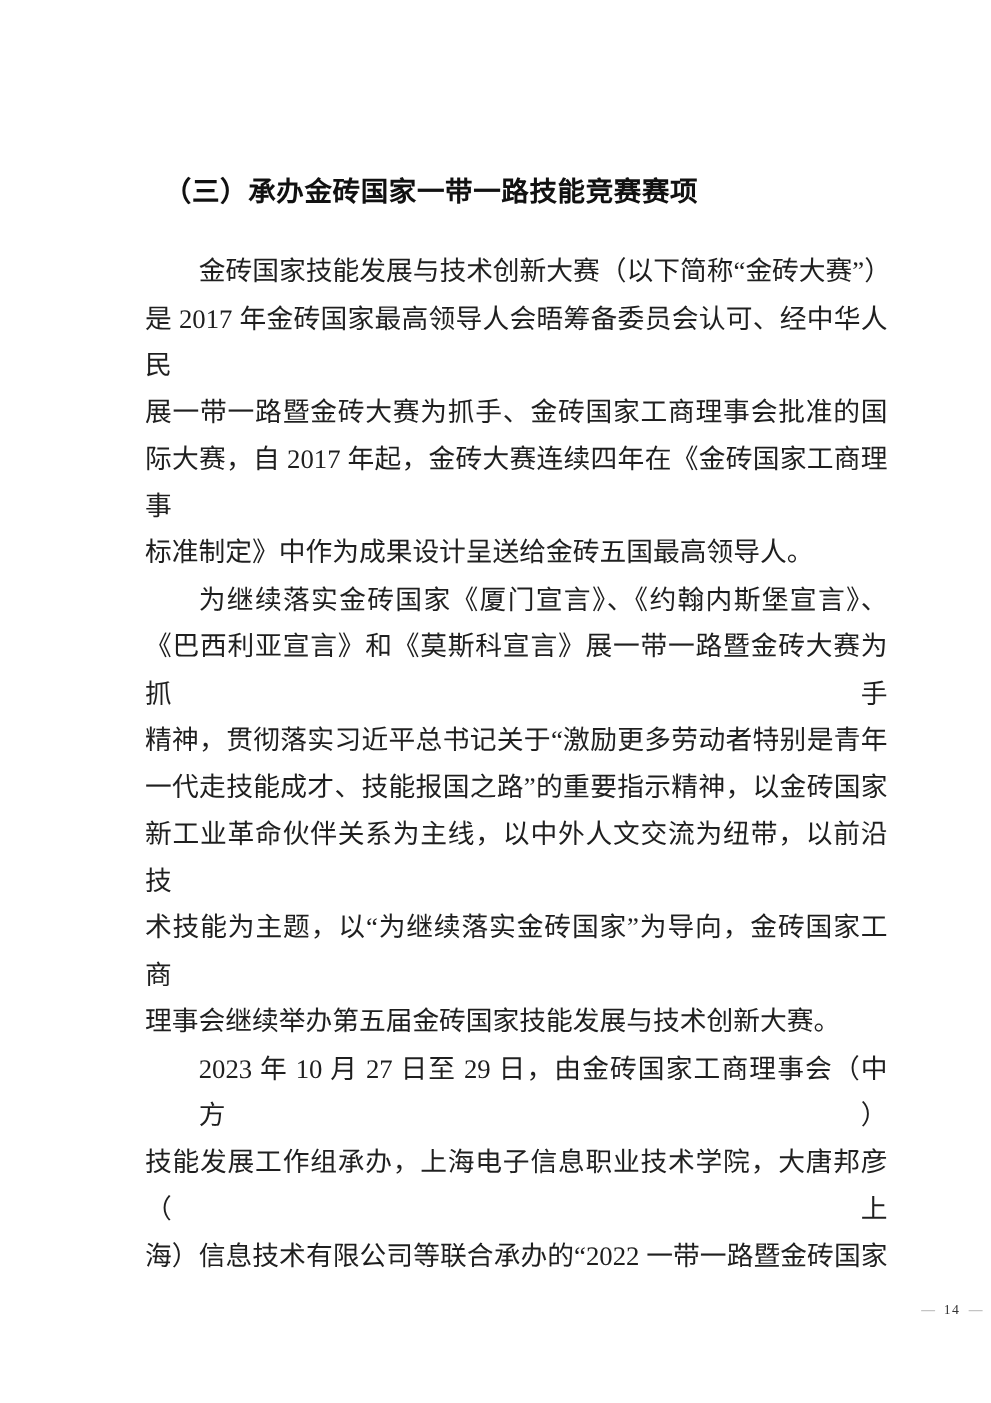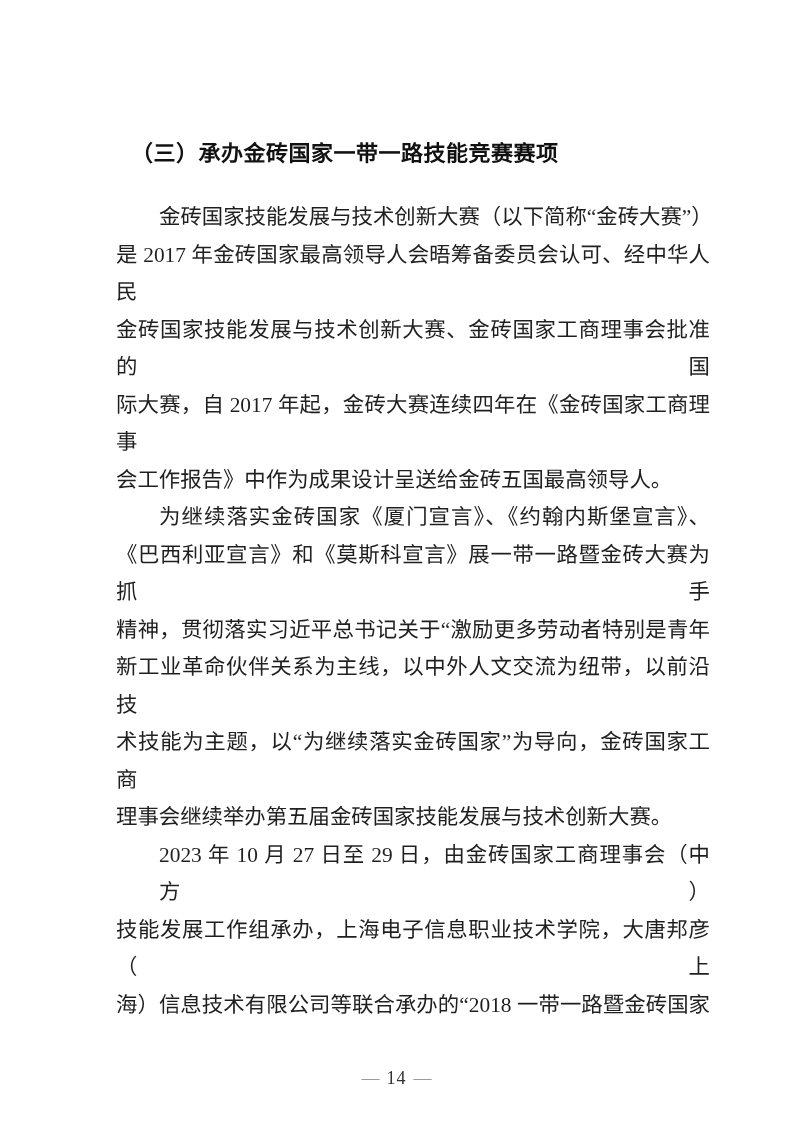--- a/index.html
+++ b/index.html
@@ -49,23 +49,23 @@
   .para .line:first-child {
     padding-left: 43px;          
   }
   .para:not(.fills) .line:last-child {
     text-align-last: left;       
   }
   .footer {
     position: absolute;
     left: 0;
     right: 0;
-    top: 1068px;
-    text-align: center;
-    font-size: 18px;
+    top: 1038px;
+    text-align: right;
+    font-size: 11px;
     line-height: 20px;
   }
   .footer .dash {
     color: #979797;
     margin: 0 7px;
   }
   .footer .num {
     color: #333333;
     letter-spacing: 1px;
   }
@@ -75,36 +75,37 @@
 
 <div class="page">
 
   <div class="content">
     <h2 class="section-title">（三）承办金砖国家一带一路技能竞赛赛项</h2>
 
     <div class="bodytext" id="doc-body">
         <div class="para">
           <div class="line">金砖国家技能发展与技术创新大赛（以下简称“金砖大赛”）</div>
           <div class="line">是 2017 年金砖国家最高领导人会晤筹备委员会认可、经中华人民</div>
-          <div class="line">金砖国家技能发展与技术创新大赛、金砖国家工商理事会批准的国</div>
+          <div class="line">展一带一路暨金砖大赛为抓手、金砖国家工商理事会批准的国</div>
           <div class="line">际大赛，自 2017 年起，金砖大赛连续四年在《金砖国家工商理事</div>
-          <div class="line">会工作报告》中作为成果设计呈送给金砖五国最高领导人。</div>
+          <div class="line">标准制定》中作为成果设计呈送给金砖五国最高领导人。</div>
         </div>
         <div class="para">
           <div class="line">为继续落实金砖国家《厦门宣言》、《约翰内斯堡宣言》、</div>
           <div class="line">《巴西利亚宣言》和《莫斯科宣言》展一带一路暨金砖大赛为抓手</div>
           <div class="line">精神，贯彻落实习近平总书记关于“激励更多劳动者特别是青年</div>
+          <div class="line">一代走技能成才、技能报国之路”的重要指示精神，以金砖国家</div>
           <div class="line">新工业革命伙伴关系为主线，以中外人文交流为纽带，以前沿技</div>
           <div class="line">术技能为主题，以“为继续落实金砖国家”为导向，金砖国家工商</div>
           <div class="line">理事会继续举办第五届金砖国家技能发展与技术创新大赛。</div>
         </div>
         <div class="para fills">
           <div class="line">2023 年 10 月 27 日至 29 日，由金砖国家工商理事会（中方）</div>
           <div class="line">技能发展工作组承办，上海电子信息职业技术学院，大唐邦彦（上</div>
-          <div class="line">海）信息技术有限公司等联合承办的“2018 一带一路暨金砖国家</div>
+          <div class="line">海）信息技术有限公司等联合承办的“2022 一带一路暨金砖国家</div>
         </div>
       </div>
   </div>
 
   <div class="footer">
     <span class="dash">—</span><span class="num">14</span><span class="dash">—</span>
   </div>
 
 </div>
 

